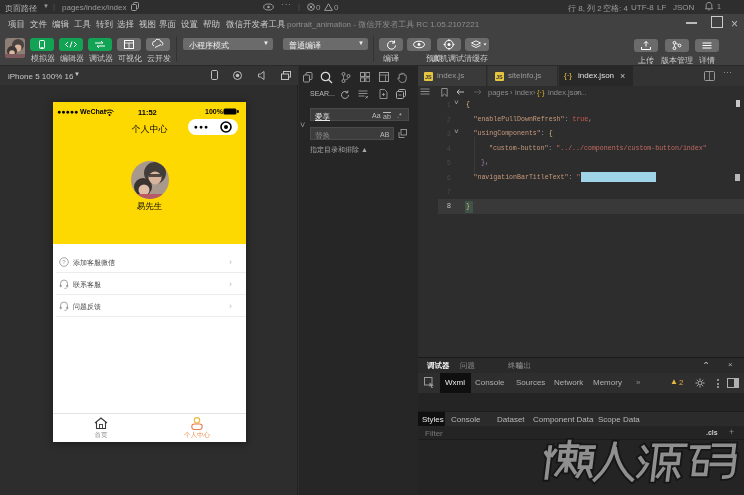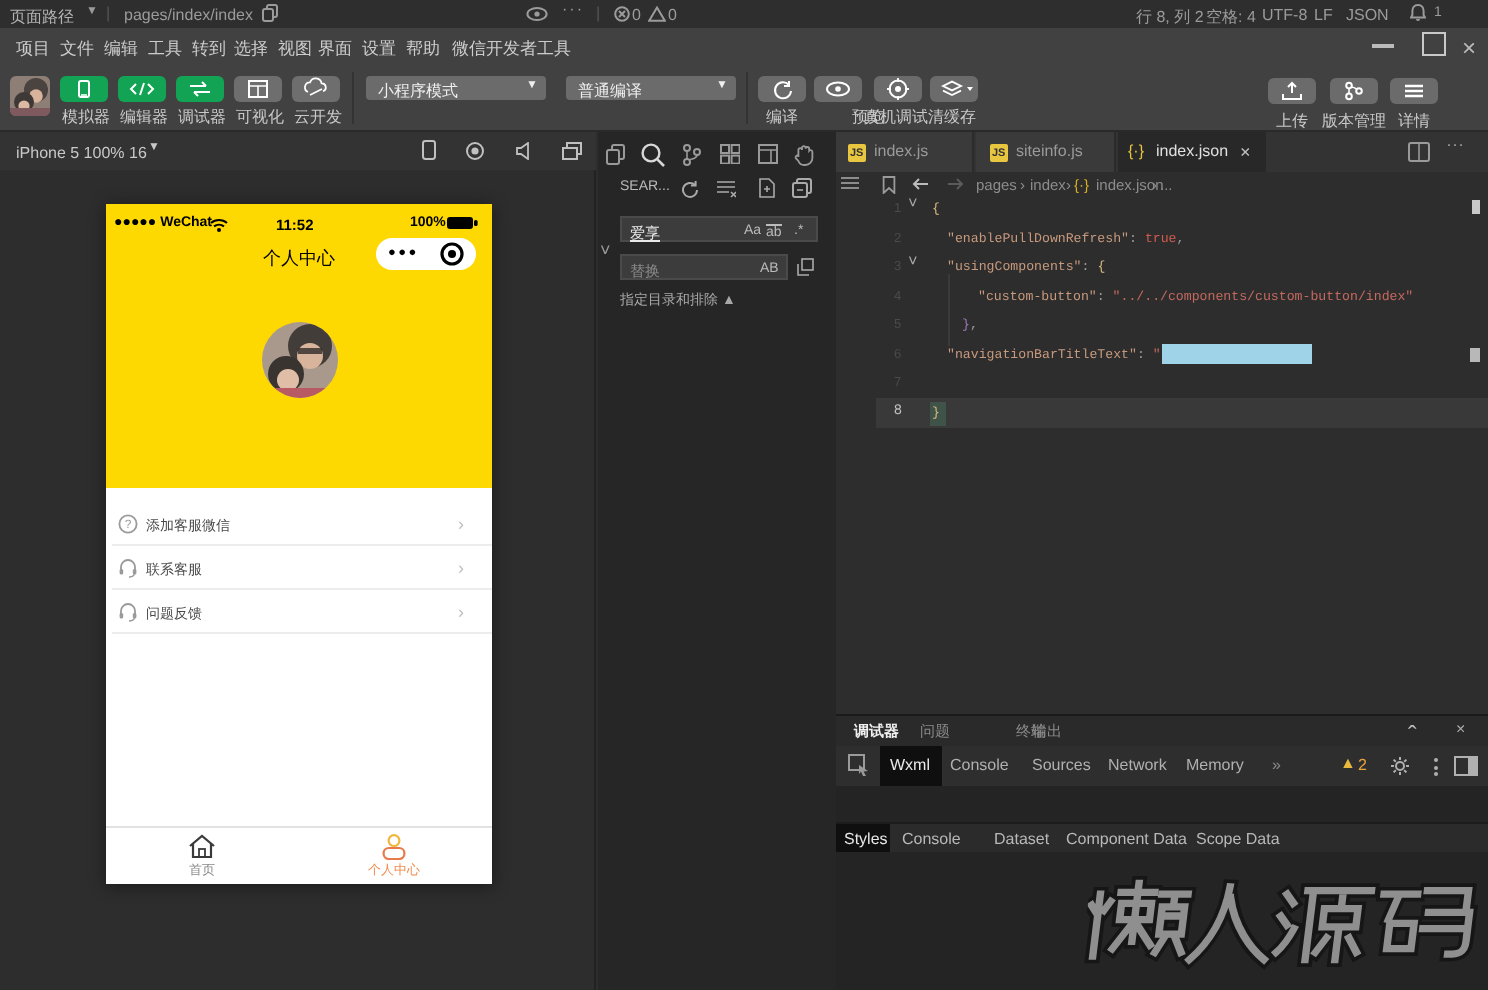--- a/index.html
+++ b/index.html
@@ -53,20 +53,21 @@
     <span class="abs" style="left:30px;top:5px;">文件</span>
     <span class="abs" style="left:52px;top:5px;">编辑</span>
     <span class="abs" style="left:74px;top:5px;">工具</span>
     <span class="abs" style="left:96px;top:5px;">转到</span>
     <span class="abs" style="left:117px;top:5px;">选择</span>
     <span class="abs" style="left:139px;top:5px;">视图</span>
     <span class="abs" style="left:159px;top:5px;">界面</span>
     <span class="abs" style="left:181px;top:5px;">设置</span>
     <span class="abs" style="left:203px;top:5px;">帮助</span>
     <span class="abs" style="left:226px;top:5px;">微信开发者工具</span>
+    <span class="abs" style="left:287px;top:5px;color:#8d8d8d;font-size:8px;">portrait_animation - 微信开发者工具 RC 1.05.2107221</span>
     <div class="abs" style="left:686px;top:8px;width:11px;height:1.5px;background:#bbb;"></div>
     <div class="abs" style="left:711px;top:2px;width:12px;height:12px;border:1.5px solid #c9c9c9;"></div>
     <span class="abs" style="left:731px;top:3px;color:#bbb;font-size:12px;">×</span>
   </div>
 
   <div class="abs" style="left:0;top:32px;width:744px;height:34px;background:#414141;border-bottom:1px solid #2a2a2a;font-size:8px;color:#c9c9c9;">
 
     <svg class="abs" width="20" height="20" style="left:5px;top:6px;border-radius:3px;">
       <rect width="20" height="20" fill="#8d7f76"></rect>
       <circle cx="13" cy="7" r="6" fill="#4a4340"></circle>
@@ -217,20 +218,21 @@
           <g clip-path="url(#avc)">
             <rect width="38" height="38" fill="#a9998c"></rect>
             <circle cx="24" cy="12" r="11" fill="#433d3a"></circle>
             <circle cx="24" cy="17" r="6.5" fill="#d8b49c"></circle>
             <rect x="18" y="13" width="12" height="3" fill="#2f2b29" opacity="0.8"></rect>
             <circle cx="12" cy="26" r="9" fill="#3a3431"></circle>
             <circle cx="13" cy="29" r="5.5" fill="#e0bda6"></circle>
             <rect x="0" y="33" width="38" height="5" fill="#b85a64"></rect>
           </g>
         </svg>
+        <div class="abs" style="left:0;top:99px;width:193px;text-align:center;color:#111;font-size:8.5px;">易先生</div>
       </div>
 
       <div class="abs" style="left:0;top:142px;width:193px;height:198px;background:#fff;color:#4a4a4a;font-size:7px;">
         <svg class="abs" width="10" height="10" style="left:6px;top:13px;">
             <circle cx="5" cy="5" r="4.3" stroke="#9a9a9a" fill="none" stroke-width="0.9"></circle>
             <text x="5" y="7.2" font-size="6" fill="#9a9a9a" text-anchor="middle">?</text>
           </svg>
         <span class="abs" style="left:20px;top:13.5px;">添加客服微信</span>
         <span class="abs" style="left:176px;top:13px;color:#bdbdbd;font-size:9px;">›</span>
         <div class="abs" style="left:3px;top:27.5px;width:190px;height:1px;background:#ececec;"></div>
@@ -461,20 +463,25 @@
 
     <div class="abs" style="left:0;top:54px;width:326px;height:14px;background:#2b2b2b;font-size:8px;color:#b8b8b8;">
       <div class="abs" style="left:0;top:0;width:27px;height:14px;background:#0f0f0f;"></div>
       <span class="abs" style="left:4px;top:2.5px;color:#e8e8e8;">Styles</span>
       <span class="abs" style="left:33px;top:2.5px;">Console</span>
       <span class="abs" style="left:79px;top:2.5px;">Dataset</span>
       <span class="abs" style="left:115px;top:2.5px;">Component Data</span>
       <span class="abs" style="left:180px;top:2.5px;">Scope Data</span>
     </div>
 
+    <div class="abs" style="left:0;top:68px;width:326px;height:14px;background:#242424;border-bottom:1px solid #1c1c1c;">
+      <span class="abs" style="left:7px;top:2.5px;color:#777;font-size:8px;">Filter</span>
+      <span class="abs" style="left:288px;top:2.5px;color:#cccccc;font-size:7px;font-weight:bold;">.cls</span>
+      <span class="abs" style="left:311px;top:1px;color:#8a8a8a;font-size:9px;">+</span>
+    </div>
 
     <svg class="abs" width="196" height="60" style="left:124px;top:80px;transform:skewX(-7deg);" viewBox="0 0 210 66" preserveAspectRatio="none">
       <defs>
         <g id="wm" fill="none" stroke-linecap="square">
 
           <path d="M6 10 V44 M2 16 l3 4 M12 14 l-3 5"></path>
           <path d="M17 9 H35 M26 4 V36 M18 15 H34 V24 H18 Z M25 26 L16 40 M27 26 L36 38"></path>
           <path d="M39 10 H53 M46 10 V16 M40 17 H52 V32 H40 Z M40 22 H52 M43 34 L39 42 M49 34 L53 42"></path>
 
           <path d="M75 6 C74 22 68 36 58 46 M76 12 C80 28 90 40 98 46"></path>

